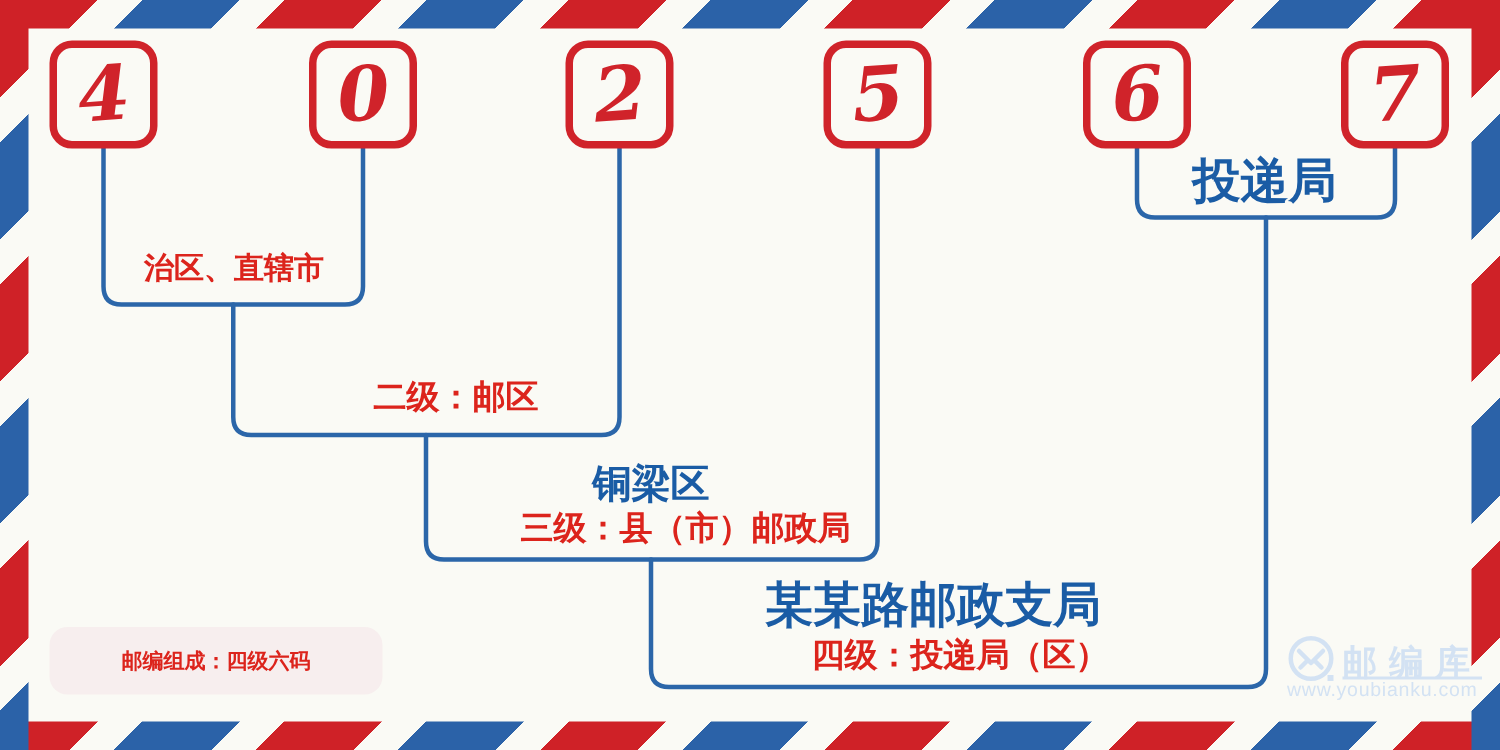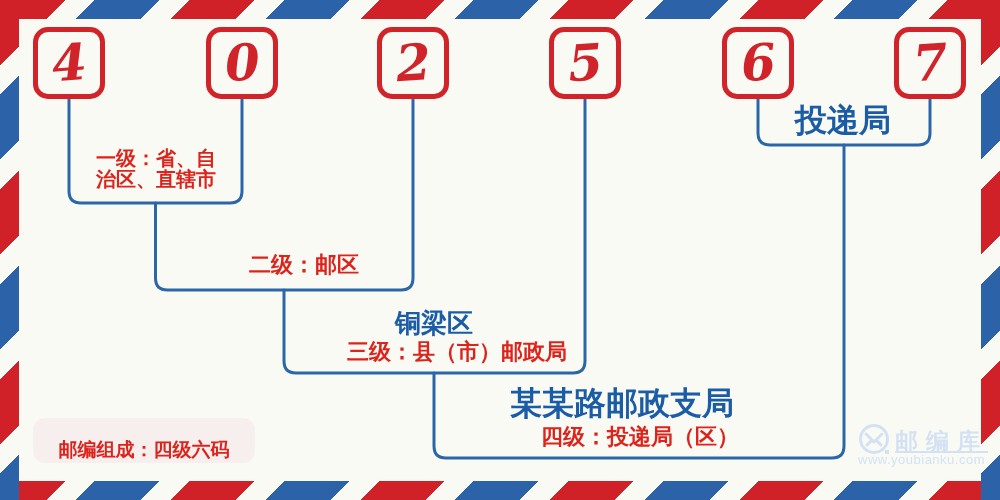--- a/index.html
+++ b/index.html
@@ -40,22 +40,22 @@
   .lbl.blue{color:#1a5ca5;}
   .lbl.red{color:#dc241c;}
   .fs26{font-size:26px;}
   .fs24{font-size:32px;}
   .fs22{font-size:22px;margin-left:20px;}
   .fs20{font-size:20px;}
   
   .badge{
     position:absolute;left:33px;top:418px;width:222px;height:45px;
     background:#f7eeee;border-radius:12px;
-    display:flex;align-items:flex-end;justify-content:center;
-    font-size:19px;font-weight:bold;color:#dc241c;white-space:nowrap;
+    display:flex;align-items:center;justify-content:center;
+    font-size:14px;font-weight:bold;color:#dc241c;white-space:nowrap;
   }
   
   .watermark{position:absolute;color:#d3e2f3;}
   .wm-icon{position:absolute;left:856px;top:421px;}
   .wm-brand{
     position:absolute;left:895px;top:426px;
     font-size:23px;font-weight:bold;letter-spacing:8px;white-space:nowrap;text-decoration:underline;
   }
   .wm-url{
     position:absolute;left:858px;top:452px;
@@ -92,21 +92,20 @@
   <div class="digit-box" style="left:549px">
     <span>5</span>
   </div>
   <div class="digit-box" style="left:722px">
     <span>6</span>
   </div>
   <div class="digit-box" style="left:894px">
     <span>7</span>
   </div>
 
-  <div class="lbl red fs20" style="left:156px;top:158px">一级：省、自</div>
   <div class="lbl red fs20" style="left:156px;top:179px">治区、直辖市</div>
 
   <div class="lbl red fs22" style="left:284px;top:265px">二级：邮区</div>
 
   <div class="lbl blue fs26" style="left:434px;top:323px">铜梁区</div>
   <div class="lbl red fs22" style="left:437px;top:352px">三级：县（市）邮政局</div>
 
   <div class="lbl red fs22" style="left:620px;top:437px">四级：投递局（区）</div>
   <div class="lbl blue fs24" style="left:622px;top:404px">某某路邮政支局</div>
 

